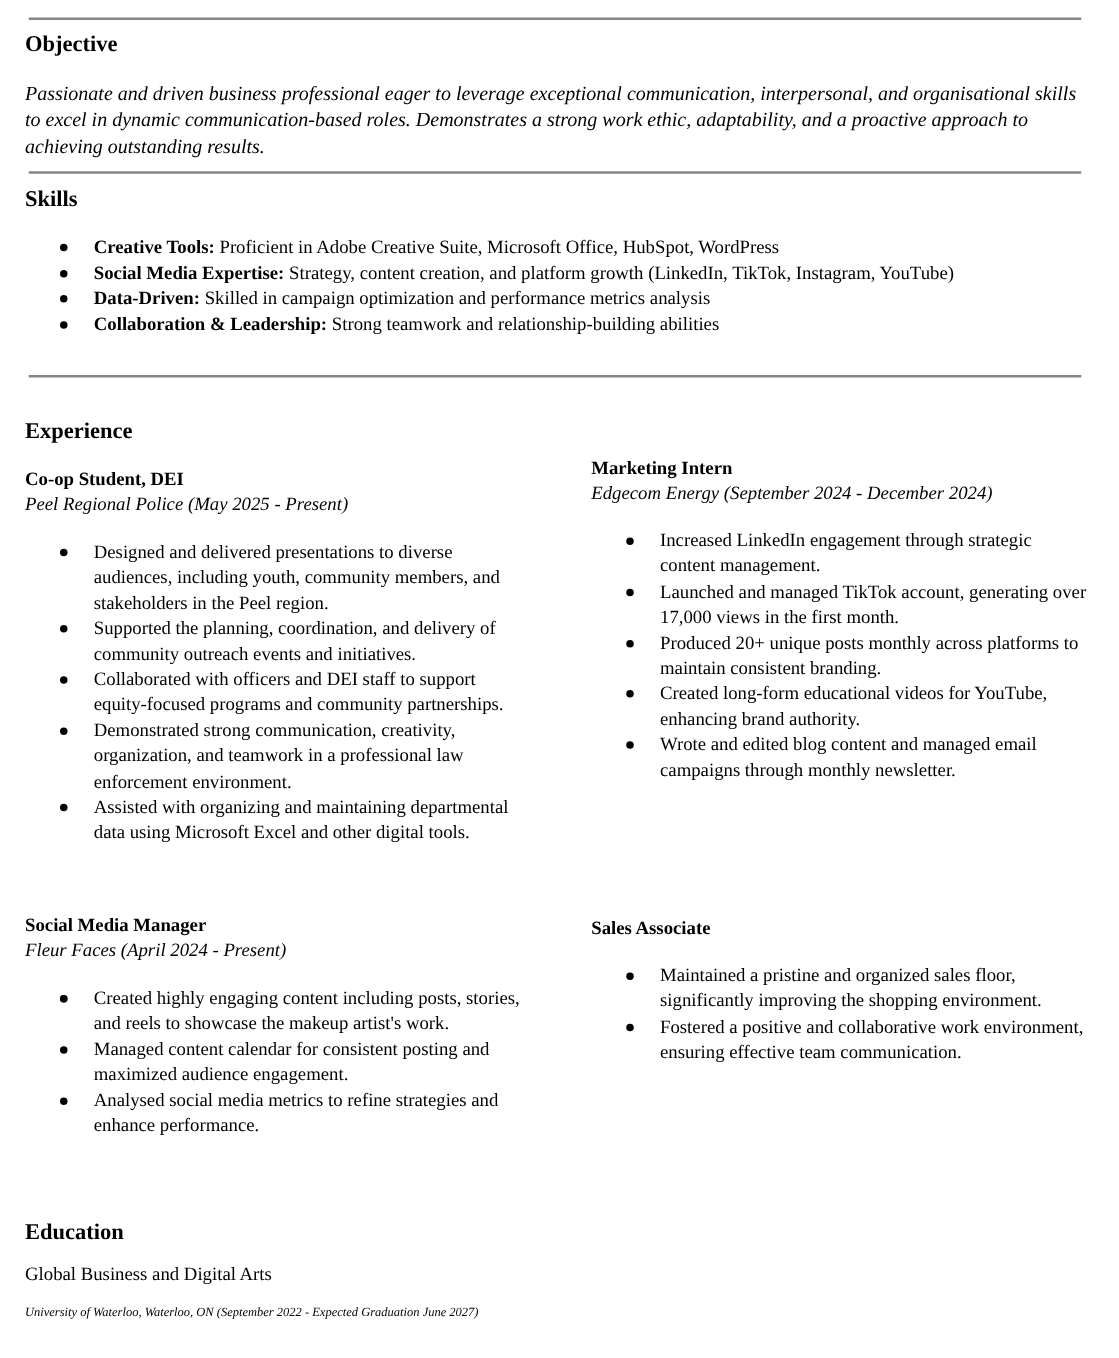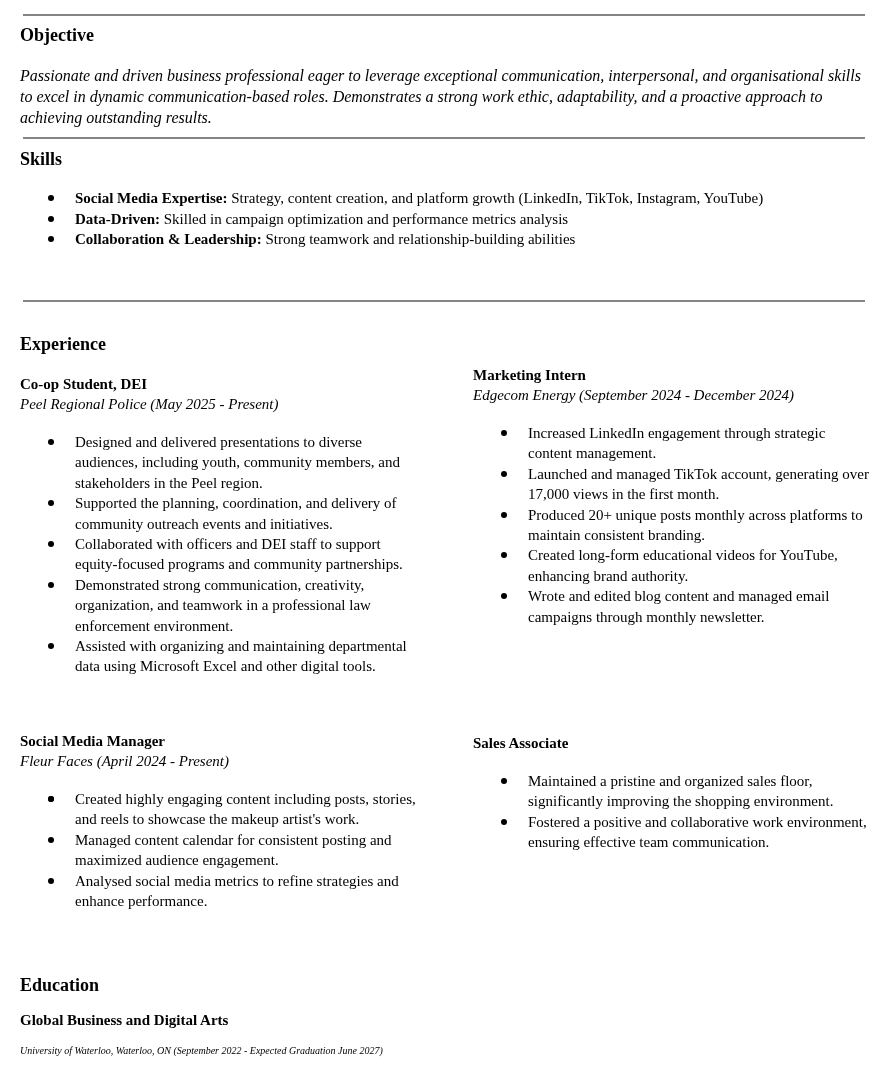--- a/index.html
+++ b/index.html
@@ -87,21 +87,21 @@
       position: relative;
       padding-left: 55px;
       line-height: 20.4px;
       font-size: 15px;
       width: 345px;
     }
     .edu-degree {
       position: absolute;
       left: 20px;
       top: 1010px;
-      font-weight: bold;
+      font-weight: normal;
       font-size: 15px;
       line-height: 20px;
     }
     .edu-school {
       position: absolute;
       left: 20px;
       top: 1041px;
       font-style: italic;
       font-size: 10px;
       line-height: 20px;
@@ -112,20 +112,24 @@
 
 <div class="hr" style="top:14px;"></div>
 
 <h2 class="section-title" style="top:24px;">Objective</h2>
 <div class="objective-text">Passionate and driven business professional eager to leverage exceptional communication, interpersonal, and organisational skills to excel in dynamic communication-based roles. Demonstrates a strong work ethic, adaptability, and a proactive approach to achieving outstanding results.</div>
 
 <div class="hr" style="top:137px;"></div>
 
 <h2 class="section-title" style="top:148px;">Skills</h2>
 <ul class="skills-list">
+  <li>
+    <span class="bullet-dot"></span>
+    <b>Creative Tools:</b><span> Proficient in Adobe Creative Suite, Microsoft Office, HubSpot, WordPress</span>
+  </li>
   <li>
     <span class="bullet-dot"></span>
     <b>Social Media Expertise:</b><span> Strategy, content creation, and platform growth (LinkedIn, TikTok, Instagram, YouTube)</span>
   </li>
   <li>
     <span class="bullet-dot"></span>
     <b>Data-Driven:</b><span> Skilled in campaign optimization and performance metrics analysis</span>
   </li>
   <li>
     <span class="bullet-dot"></span>

